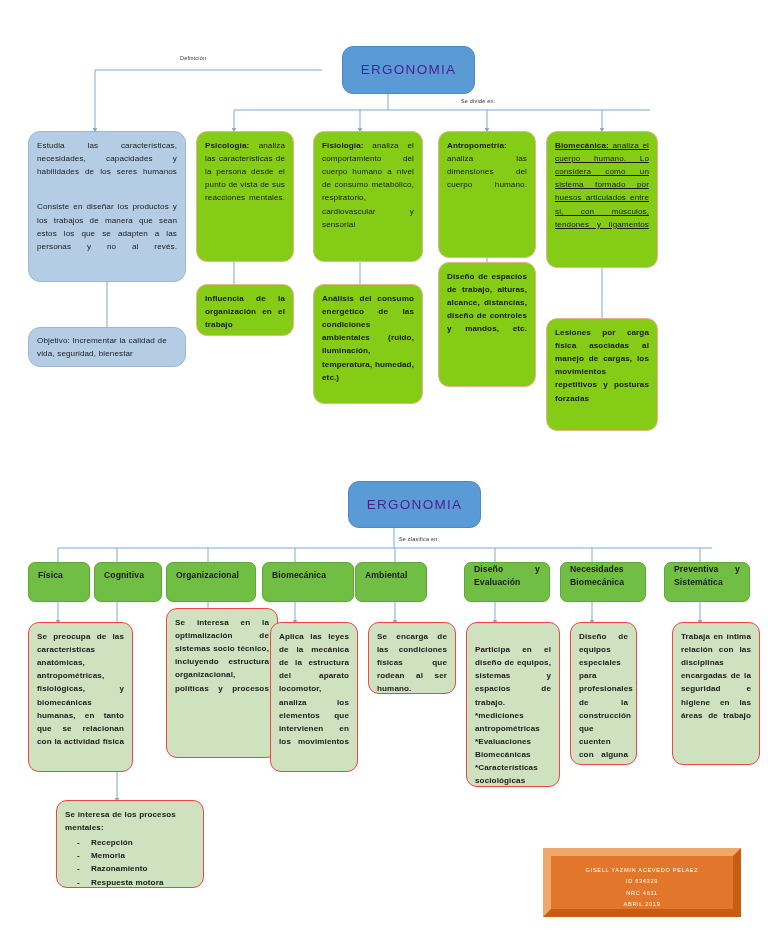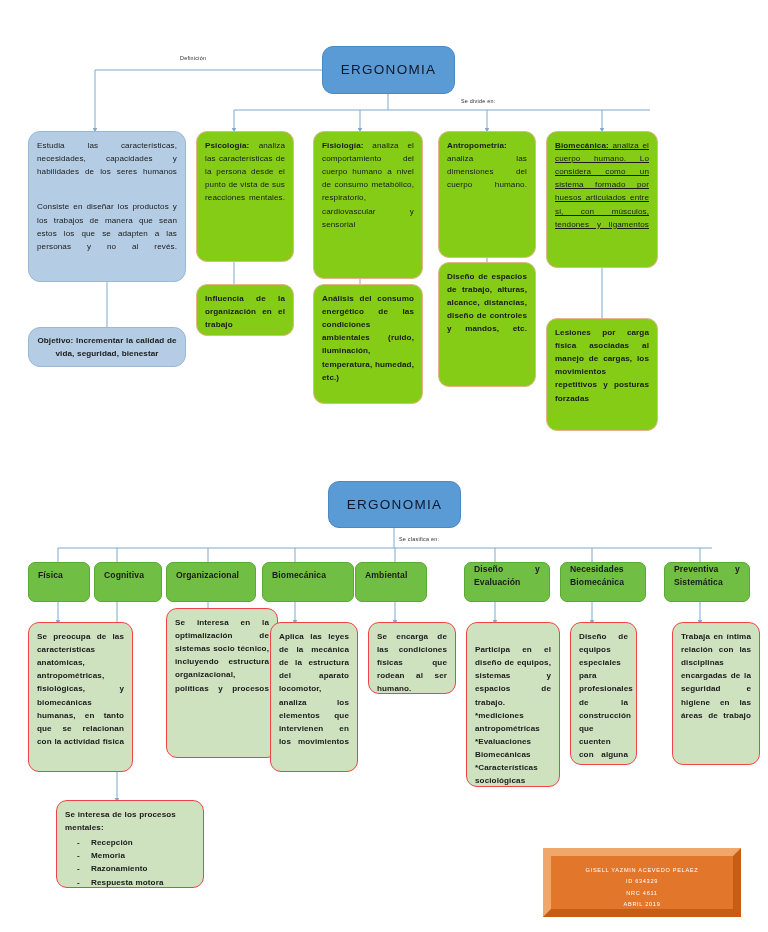--- a/index.html
+++ b/index.html
@@ -36,30 +36,31 @@
     line-height: 1.62;
     text-align: justify;
     color: #1a1a1a;
     letter-spacing: 0.1px;
     word-spacing: 0.3px;
     overflow: hidden;
   }
   .node.blue-title {
     background: #5B9BD5;
     border: 1px solid #4a8ac4;
-    color: #0f172a;
+    color: #4c1d95;
     font-size: 13.5px;
     letter-spacing: 1.3px;
     display: flex;
     align-items: center;
     justify-content: center;
     text-align: center;
     border-radius: 11px;
     padding: 4px;
     font-weight: 400;
+    margin-left: 20px;
   }
   .node.blue-box {
     background: #B4CDE4;
     border: 1px solid #9ab8d4;
     border-radius: 12px;
   }
   .node.orange-box {
     background: #84cc16;
     border: 1px solid #e3b48e;
     border-radius: 11px;
@@ -173,31 +174,31 @@
 
   <div class="edge-label" style="left:180px; top:55px;">Definición</div>
   <div class="edge-label" style="left:461px; top:98px;">Se divide en:</div>
 
   <div class="node blue-box" style="left:28px; top:131px; width:158px; height:151px;">
     <p class="para justify-block">Estudia las características, necesidades, capacidades y habilidades de los seres humanos</p>
     <p class="para justify-block">Consiste en diseñar los productos y los trabajos de manera que sean estos los que se adapten a las personas y no al revés.</p>
   </div>
 
   <div class="node blue-box" style="left:28px; top:327px; width:158px; height:40px; display:flex; align-items:center;">
-    <span style="text-align:center;font-weight:bold;">Objetivo: Incrementar la calidad de vida, seguridad, bienestar</span>
+    <span style="text-align:left;">Objetivo: Incrementar la calidad de vida, seguridad, bienestar</span>
   </div>
 
   <div class="node orange-box" style="left:196px; top:131px; width:98px; height:131px;">
     <span class="b">Psicología:</span><span class="justify-block"> analiza las características de la persona desde el punto de vista de sus reacciones mentales.</span>
   </div>
   <div class="node orange-box" style="left:196px; top:284px; width:98px; height:52px; font-weight:bold; display:flex; ">
     <span class="justify-block">Influencia de la organización en el trabajo</span>
   </div>
 
-  <div class="node orange-box" style="left:313px; top:131px; width:110px; height:148px;">
+  <div class="node orange-box" style="left:313px; top:131px; width:110px; height:131px;">
     <span class="b">Fisiología:</span><span class="justify-block"> analiza el comportamiento del cuerpo humano a nivel de consumo metabólico, respiratorio, cardiovascular y sensorial</span>
   </div>
   <div class="node orange-box" style="left:313px; top:284px; width:110px; height:120px; font-weight:bold;">
     <span class="justify-block">Análisis del consumo energético de las condiciones ambientales (ruido, iluminación, temperatura, humedad, etc.)</span>
   </div>
 
   <div class="node orange-box" style="left:438px; top:131px; width:98px; height:127px;">
     <span class="b">Antropometría:</span><span class="justify-block"> analiza las dimensiones del cuerpo humano.</span>
   </div>
   <div class="node orange-box" style="left:438px; top:262px; width:98px; height:125px; font-weight:bold;">

